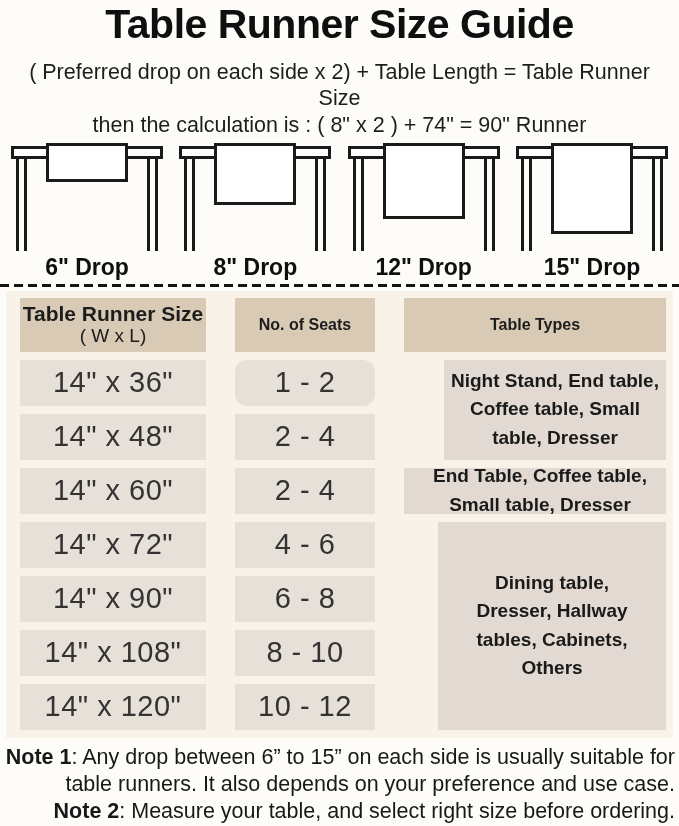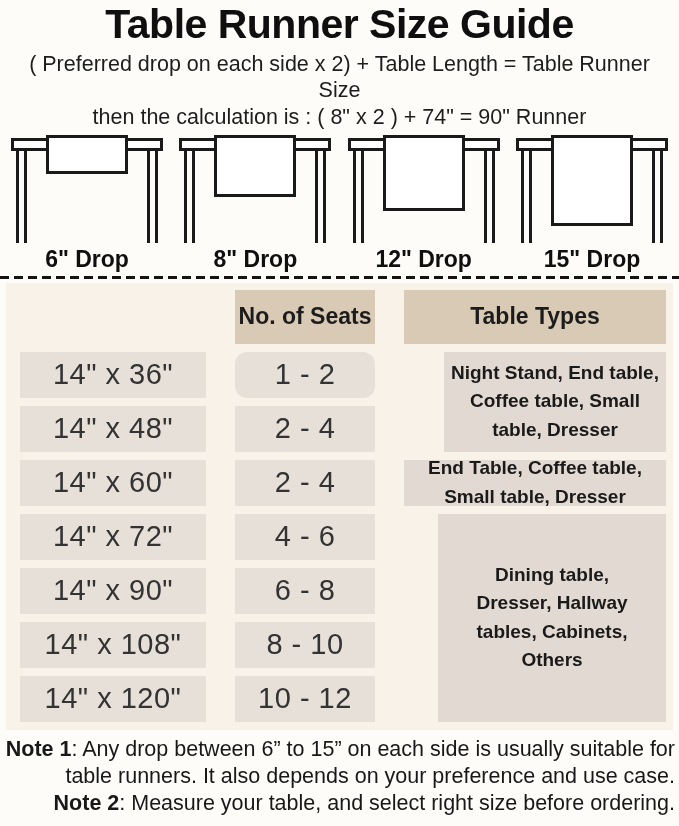--- a/index.html
+++ b/index.html
@@ -4,21 +4,21 @@
 <style>
   html,body{margin:0;padding:0;background:#ffffff;}
   .page{
     position:relative;width:679px;height:826px;overflow:hidden;
     background:#fdfcf9;color:#161616;
     font-family:"Liberation Sans", sans-serif;
   }
   
   .hdr{text-align:center;}
   .title{
-    margin:2px 0 4px;font-size:41px;font-weight:bold;letter-spacing:-0.5px;
+    margin:2px 0 12px;font-size:41px;font-weight:bold;letter-spacing:-0.5px;
     color:#0f0f0f;line-height:1.12;
   }
   .subline{margin:1px 12px;font-size:21.5px;line-height:1.2;color:#1d1d1d;}
   
   .illos{display:flex;justify-content:space-between;padding:4px 8px 0;}
   .illo{width:158px;display:flex;flex-direction:column;align-items:center;}
   .drawing{position:relative;width:152px;height:108px;}
   .leg{position:absolute;top:13px;width:11px;height:95px;box-sizing:border-box;
        border-left:3px solid #1a1a1a;border-right:3px solid #1a1a1a;}
   .leg.l{left:5px}.leg.r{right:5px}
@@ -31,21 +31,21 @@
   .dashes{height:3px;margin-top:3px;
        background:repeating-linear-gradient(90deg,#141414 0 9px,transparent 9px 14px);}
   
   .panel{margin:4px 6px 0;background:#f8f2e8;padding:7px 0 8px 14px;box-sizing:border-box;height:447px;}
   .grid{display:grid;grid-template-columns:186px 140px 262px;column-gap:29px;row-gap:8px;
        grid-template-rows:54px repeat(7,46px);}
   .hcell{background:#d8cab5;display:flex;flex-direction:column;align-items:center;
        justify-content:center;text-align:center;color:#1c1c1c;}
   .hcell .l1{font-size:21px;font-weight:bold;line-height:1.1;}
   .hcell .l2{font-size:19px;line-height:1.15;}
-  .hcell .big{font-size:23px;font-weight:bold;}
+  .hcell .big{font-size:16px;font-weight:bold;}
   .cell{background:#e7e0d9;display:flex;align-items:center;justify-content:center;
        font-size:29px;color:#333;letter-spacing:0.5px;}
   .typecell{background:#e2dad2;display:flex;align-items:center;justify-content:center;
        text-align:center;font-weight:bold;font-size:19px;color:#1a1a1a;line-height:1.5;}
   .type-span-0 .inner{max-width:238px;}
   .type-span-1 .inner{max-width:252px;}
   .type-span-2 .inner{max-width:175px;}
   
   .notes{margin-top:6px;text-align:right;font-size:21.5px;line-height:1.26;color:#181818;padding:0 4px;}
   .notes p{margin:0;}
@@ -98,20 +98,24 @@
           <div class="runner" style="height:91px"></div>
         </div>
         <div class="illo-label">15" Drop</div>
       </div>
     </div>
 
   <div class="dashes"></div>
 
   <div class="panel">
     <div class="grid" id="size-grid">
+      <div class="hcell" style="grid-row:1;grid-column:1">
+        <div class="l1">Table Runner Size</div>
+        <div class="l2">( W x L)</div>
+      </div>
       <div class="hcell" style="grid-row:1;grid-column:2">
         <div class="big">No. of Seats</div>
       </div>
       <div class="hcell" style="grid-row:1;grid-column:3">
         <div class="big">Table Types</div>
       </div>
 
     <div class="cell" style="grid-area: 2 / 1;">14" x 36"</div>
         <div class="cell" style="grid-area: 2 / 2; border-radius: 12px;">1 - 2</div>
         <div class="cell" style="grid-area: 3 / 1;">14" x 48"</div>
@@ -122,21 +126,21 @@
         <div class="cell" style="grid-area: 5 / 2;">4 - 6</div>
         <div class="cell" style="grid-area: 6 / 1;">14" x 90"</div>
         <div class="cell" style="grid-area: 6 / 2;">6 - 8</div>
         <div class="cell" style="grid-area: 7 / 1;">14" x 108"</div>
         <div class="cell" style="grid-area: 7 / 2;">8 - 10</div>
         <div class="cell" style="grid-area: 8 / 1;">14" x 120"</div>
         <div class="cell" style="grid-area: 8 / 2; text-align: center;">10 - 12</div>
         <div class="typecell type-span-0" style="grid-area: 2 / 3 / span 2; margin-left: 40px;">
           <div class="inner">Night Stand, End table, Coffee table, Small table, Dresser</div>
         </div>
-        <div class="typecell type-span-1" style="grid-area: 4 / 3 / span 1;">
+        <div class="typecell type-span-1" style="grid-area: 4 / 3 / span 1; justify-content: flex-end;">
           <div class="inner">End Table, Coffee table, Small table, Dresser</div>
         </div>
         <div class="typecell type-span-2" style="grid-area: 5 / 3 / span 4; margin-left: 34px;">
           <div class="inner">Dining table, Dresser, Hallway tables, Cabinets, Others</div>
         </div>
       </div>
   </div>
 
   <div class="notes">
     <p><b>Note 1</b><span>: Any drop between 6” to 15” on each side is usually suitable for table runners. It also depends on your preference and use case.</span></p>

